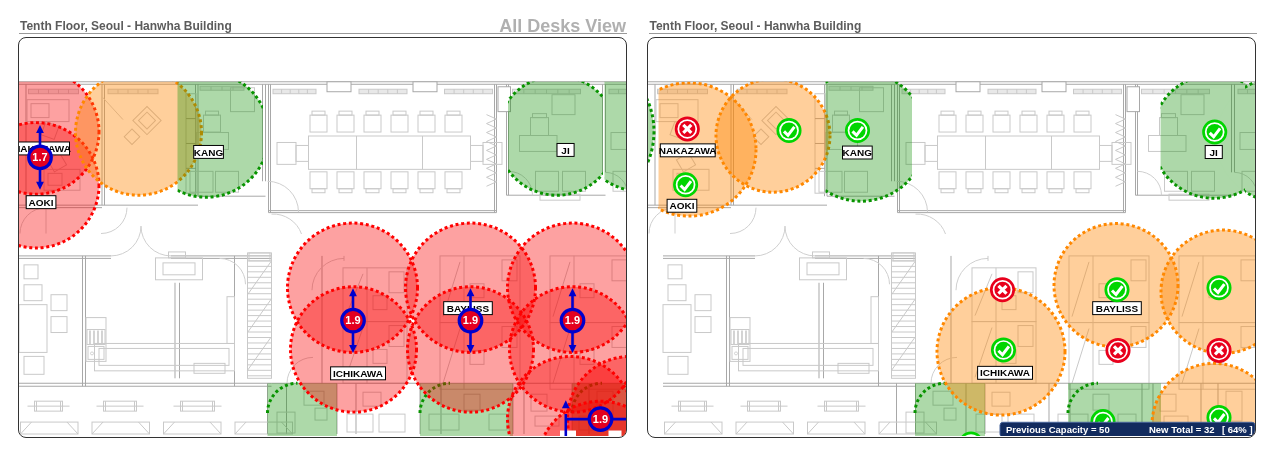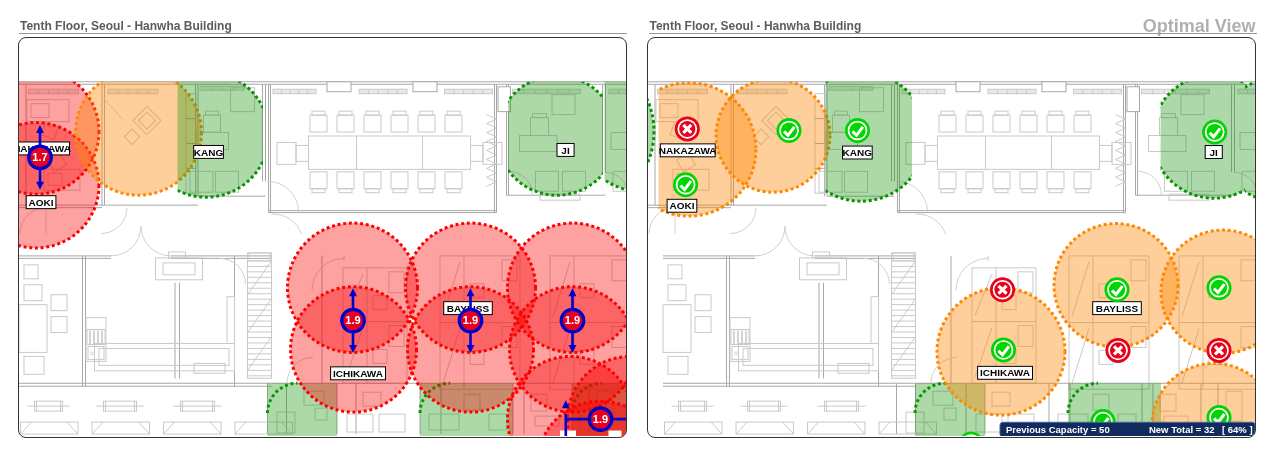--- a/index.html
+++ b/index.html
@@ -327,20 +327,21 @@
         <path d="M216,398 L227,386" fill="none" stroke="#c9c9c9" stroke-width="1"></path>
         <path d="M262.5,386 L273.5,398" fill="none" stroke="#c9c9c9" stroke-width="1"></path>
 </g>
 </defs>
 </svg>
 
 <div style="position:absolute;left:0px;top:0;width:638px;height:456px;">
 
   <div style="position:absolute;left:20px;top:19px;font-family:'Liberation Sans',sans-serif;font-size:12px;font-weight:bold;color:#5c5c5c;">Tenth Floor, Seoul - Hanwha Building</div>
 
+  <div style="position:absolute;right:12px;top:16px;font-family:'Liberation Sans',sans-serif;font-size:18px;font-weight:bold;color:#b0b0b0;">All Desks View</div>
 
   <div style="position:absolute;left:19px;top:32.5px;width:608px;height:1px;background:#999;"></div>
 
   <div style="position:absolute;left:17.5px;top:37px;width:609px;height:401px;border:1.5px solid #333;border-radius:8px;overflow:hidden;background:#fff;">
     <svg width="609" height="398" viewBox="0 0 609 400" preserveAspectRatio="none">
       <use href="#planTop"></use>
       <use href="#planBL" transform="translate(0,0)"></use>
       <g clip-path="url(#topclip)">
           <circle cx="17" cy="94" r="63" fill="rgba(250,0,0,0.37)" stroke="#ff0000" stroke-width="3" stroke-dasharray="3 2.7"></circle>
         </g>
@@ -454,21 +455,20 @@
           <text x="581.5" y="386.7" font-family="Liberation Sans, sans-serif" font-size="11" font-weight="bold" text-anchor="middle" fill="#fff">1.9</text>
         </g>
     </svg>
   </div>
 </div>
 
 <div style="position:absolute;left:629.5px;top:0;width:638px;height:456px;">
 
   <div style="position:absolute;left:20px;top:19px;font-family:'Liberation Sans',sans-serif;font-size:12px;font-weight:bold;color:#5c5c5c;">Tenth Floor, Seoul - Hanwha Building</div>
 
-  <div style="position:absolute;right:12px;top:16px;font-family:'Liberation Sans',sans-serif;font-size:18px;font-weight:bold;color:#b0b0b0;">Optimal View</div>
 
   <div style="position:absolute;left:19px;top:32.5px;width:608px;height:1px;background:#999;"></div>
 
   <div style="position:absolute;left:17.5px;top:37px;width:609px;height:401px;border:1.5px solid #333;border-radius:8px;overflow:hidden;background:#fff;">
     <svg width="609" height="398" viewBox="0 0 609 400" preserveAspectRatio="none">
       <use href="#planTop"></use>
       <use href="#planBL" transform="translate(15,0)"></use>
       <g clip-path="url(#topclip)">
           <circle cx="-74" cy="94" r="80" fill="rgba(20,145,10,0.35)" stroke="#089400" stroke-width="3" stroke-dasharray="3 2.7"></circle>
         </g>

